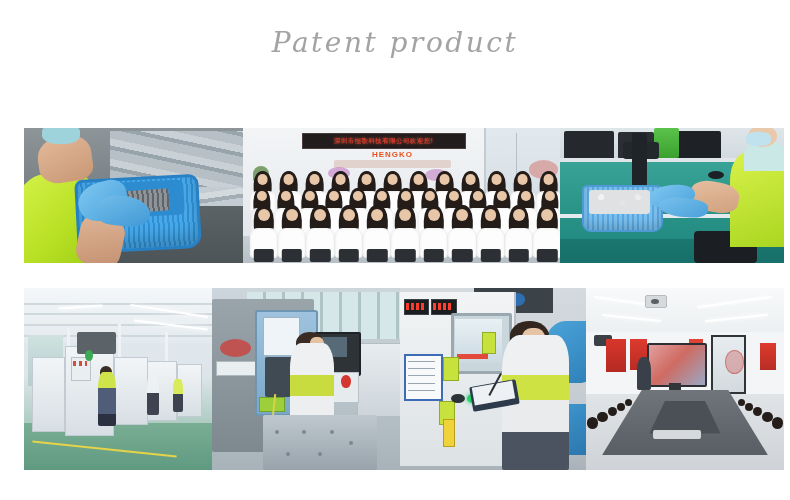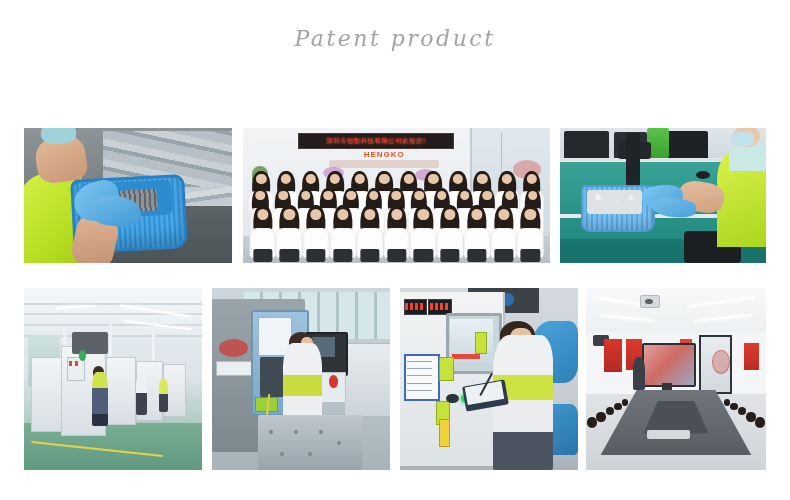--- a/index.html
+++ b/index.html
@@ -16,27 +16,27 @@
   .rule.left{margin-right:16px;}
   .rule.right{margin-left:16px;}
   .main-title{
     font-family:"DejaVu Sans","Liberation Sans",sans-serif;
     font-size:45px;line-height:52px;color:#3b3a38;letter-spacing:5px;
     font-weight:500;white-space:nowrap;
   }
   .sub-title{
     margin-top:8px;
     font-family:"DejaVu Serif","Liberation Serif",serif;
-    font-style:italic;font-size:22px;color:#a3a3a3;letter-spacing:2.5px;
+    font-style:italic;font-size:28px;color:#a3a3a3;letter-spacing:2.5px;
   }
 
   
   .grid-top{position:absolute;left:24px;top:128px;width:742px;height:135px;}
   .grid-bottom{position:absolute;left:24px;top:288px;width:742px;height:182px;}
-  .ph{position:absolute;overflow:hidden;background:#d8dcdf;}
+  .ph{position:absolute;overflow:hidden;background:#d8dcdf;padding-left:18px;}
 
   .t1{left:0;top:0;width:208px;height:135px;}
   .t2{left:219px;top:0;width:307px;height:135px;}
   .t3{left:536px;top:0;width:206px;height:135px;}
 
   .b1{left:0;top:0;width:178px;height:182px;}
   .b2{left:188px;top:0;width:178px;height:182px;}
   .b3{left:376px;top:0;width:178px;height:182px;}
   .b4{left:562px;top:0;width:180px;height:182px;}
 

